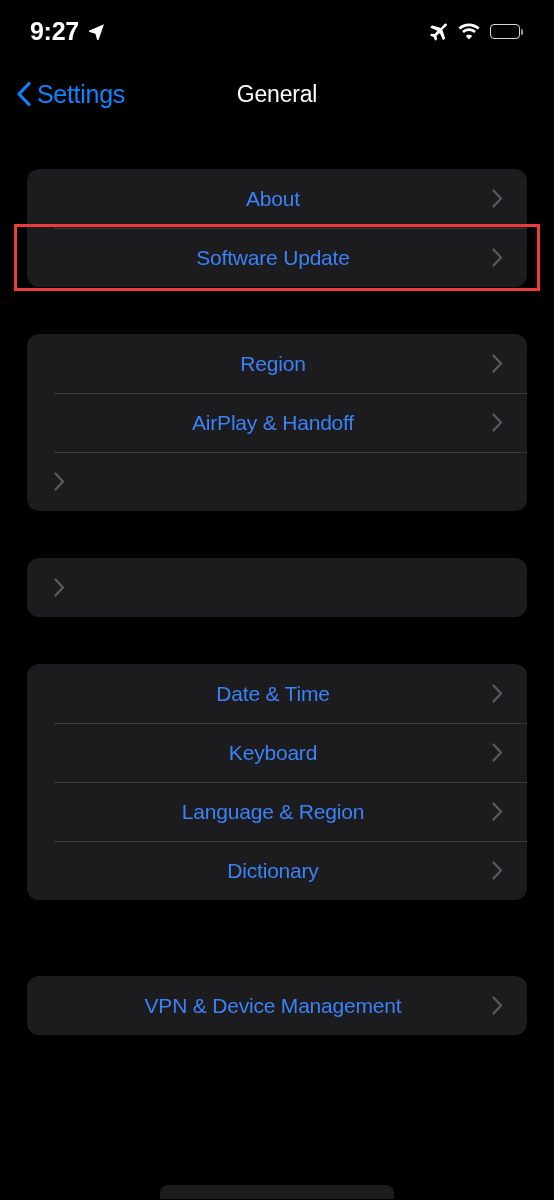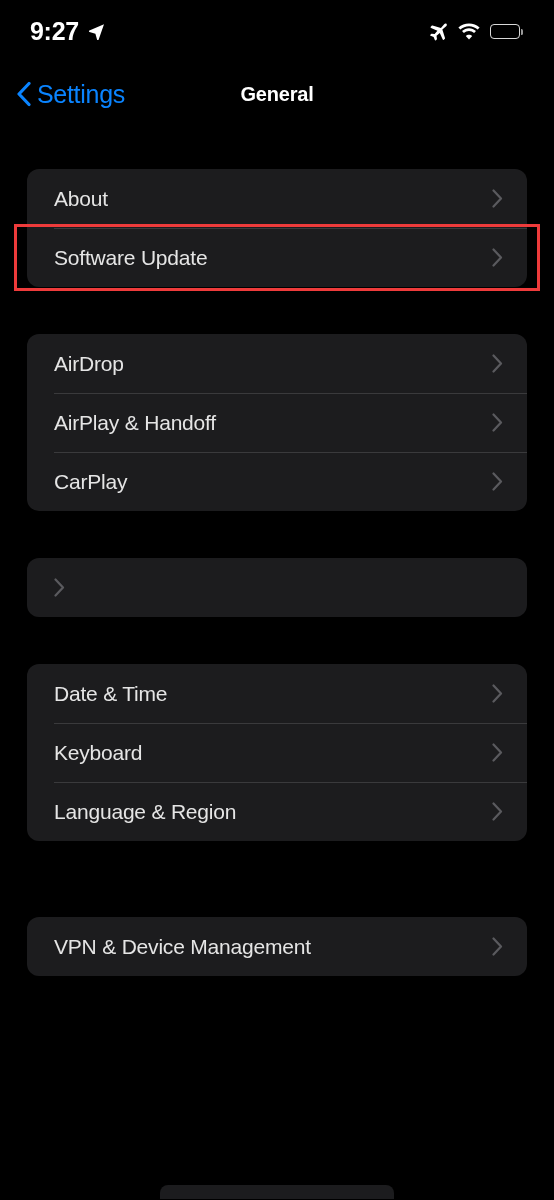--- a/index.html
+++ b/index.html
@@ -49,21 +49,21 @@
     position:absolute; left:16px; top:50%; transform:translateY(-50%);
     display:flex; align-items:flex-end; gap:6px; cursor:pointer;
   }
   .chev-back { display:block; width:15px; height:25px; }
   .back-label {
     color:#0a84ff; font-size:25px; letter-spacing:-0.3px; line-height:1;
   }
   .nav-title {
     position:absolute; left:0; right:0; top:50%; transform:translateY(-50%);
     text-align:center; color:#ffffff;
-    font-size:20px; font-weight:bold; letter-spacing:-0.2px;
+    font-size:23px; font-weight:normal; letter-spacing:-0.2px;
   }
 
   
   .list { position:absolute; top:126px; left:0; width:554px; }
   .group {
     position:relative;
     margin:0 27px;
     background:#1c1c1e;
     border-radius:12px;
     overflow:hidden;
@@ -73,22 +73,22 @@
   .group.first { margin-top:43px; }
 
   .row {
     position:relative;
     height:59px;
     display:flex; align-items:center;
     padding-left:27px; padding-right:24px;
     cursor:pointer;
   }
   .row-label {
-    color:#e5e5e5; font-size:21px; letter-spacing:-0.2px;
-    flex:1; white-space:nowrap;
+    color:#3b82f6; font-size:21px; letter-spacing:-0.2px;
+    flex:1; white-space:nowrap;text-align:center;
   }
   .chev-right { display:block; width:11px; height:19px; flex:none; }
   .row + .row::before {
     content:""; position:absolute; left:27px; right:0; top:0;
     height:1px; background:#3a3a3c;
   }
 
   
   .highlight-box {
     position:absolute;
@@ -156,33 +156,32 @@
         </div>
         <div class="row">
           <span class="row-label">Software Update</span>
           <span class="chev-right"><svg viewBox="0 0 11 19" width="11" height="19">
               <path d="M1.5 1.5 9 9.5 1.5 17.5" stroke="#5a5a5e" stroke-width="2.2" fill="none" stroke-linecap="round" stroke-linejoin="round"></path>
             </svg></span>
         </div>
       </div>
       <div class="group gap-sm">
         <div class="row">
-          <span class="row-label">AirDrop</span>
+          <span class="row-label">Region</span>
           <span class="chev-right"><svg viewBox="0 0 11 19" width="11" height="19">
               <path d="M1.5 1.5 9 9.5 1.5 17.5" stroke="#5a5a5e" stroke-width="2.2" fill="none" stroke-linecap="round" stroke-linejoin="round"></path>
             </svg></span>
         </div>
         <div class="row">
           <span class="row-label">AirPlay &amp; Handoff</span>
           <span class="chev-right"><svg viewBox="0 0 11 19" width="11" height="19">
               <path d="M1.5 1.5 9 9.5 1.5 17.5" stroke="#5a5a5e" stroke-width="2.2" fill="none" stroke-linecap="round" stroke-linejoin="round"></path>
             </svg></span>
         </div>
         <div class="row">
-          <span class="row-label">CarPlay</span>
           <span class="chev-right"><svg viewBox="0 0 11 19" width="11" height="19">
               <path d="M1.5 1.5 9 9.5 1.5 17.5" stroke="#5a5a5e" stroke-width="2.2" fill="none" stroke-linecap="round" stroke-linejoin="round"></path>
             </svg></span>
         </div>
       </div>
       <div class="group gap-sm">
         <div class="row">
           <span class="chev-right"><svg viewBox="0 0 11 19" width="11" height="19">
               <path d="M1.5 1.5 9 9.5 1.5 17.5" stroke="#5a5a5e" stroke-width="2.2" fill="none" stroke-linecap="round" stroke-linejoin="round"></path>
             </svg></span>
@@ -196,20 +195,26 @@
             </svg></span>
         </div>
         <div class="row">
           <span class="row-label">Keyboard</span>
           <span class="chev-right"><svg viewBox="0 0 11 19" width="11" height="19">
               <path d="M1.5 1.5 9 9.5 1.5 17.5" stroke="#5a5a5e" stroke-width="2.2" fill="none" stroke-linecap="round" stroke-linejoin="round"></path>
             </svg></span>
         </div>
         <div class="row">
           <span class="row-label">Language &amp; Region</span>
+          <span class="chev-right"><svg viewBox="0 0 11 19" width="11" height="19">
+              <path d="M1.5 1.5 9 9.5 1.5 17.5" stroke="#5a5a5e" stroke-width="2.2" fill="none" stroke-linecap="round" stroke-linejoin="round"></path>
+            </svg></span>
+        </div>
+        <div class="row">
+          <span class="row-label">Dictionary</span>
           <span class="chev-right"><svg viewBox="0 0 11 19" width="11" height="19">
               <path d="M1.5 1.5 9 9.5 1.5 17.5" stroke="#5a5a5e" stroke-width="2.2" fill="none" stroke-linecap="round" stroke-linejoin="round"></path>
             </svg></span>
         </div>
       </div>
       <div class="group gap-lg">
         <div class="row">
           <span class="row-label">VPN &amp; Device Management</span>
           <span class="chev-right"><svg viewBox="0 0 11 19" width="11" height="19">
               <path d="M1.5 1.5 9 9.5 1.5 17.5" stroke="#5a5a5e" stroke-width="2.2" fill="none" stroke-linecap="round" stroke-linejoin="round"></path>

